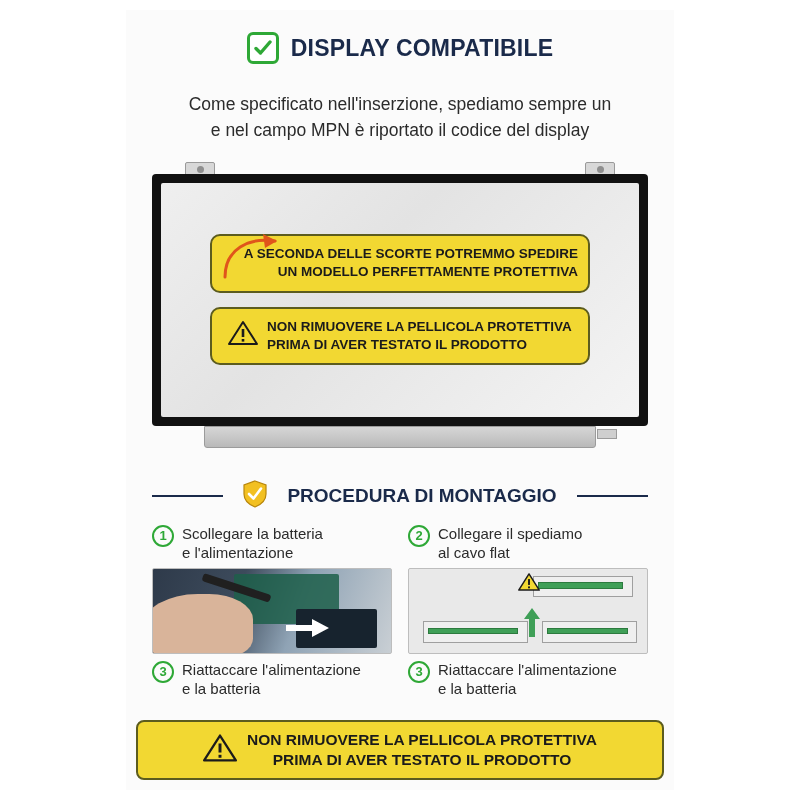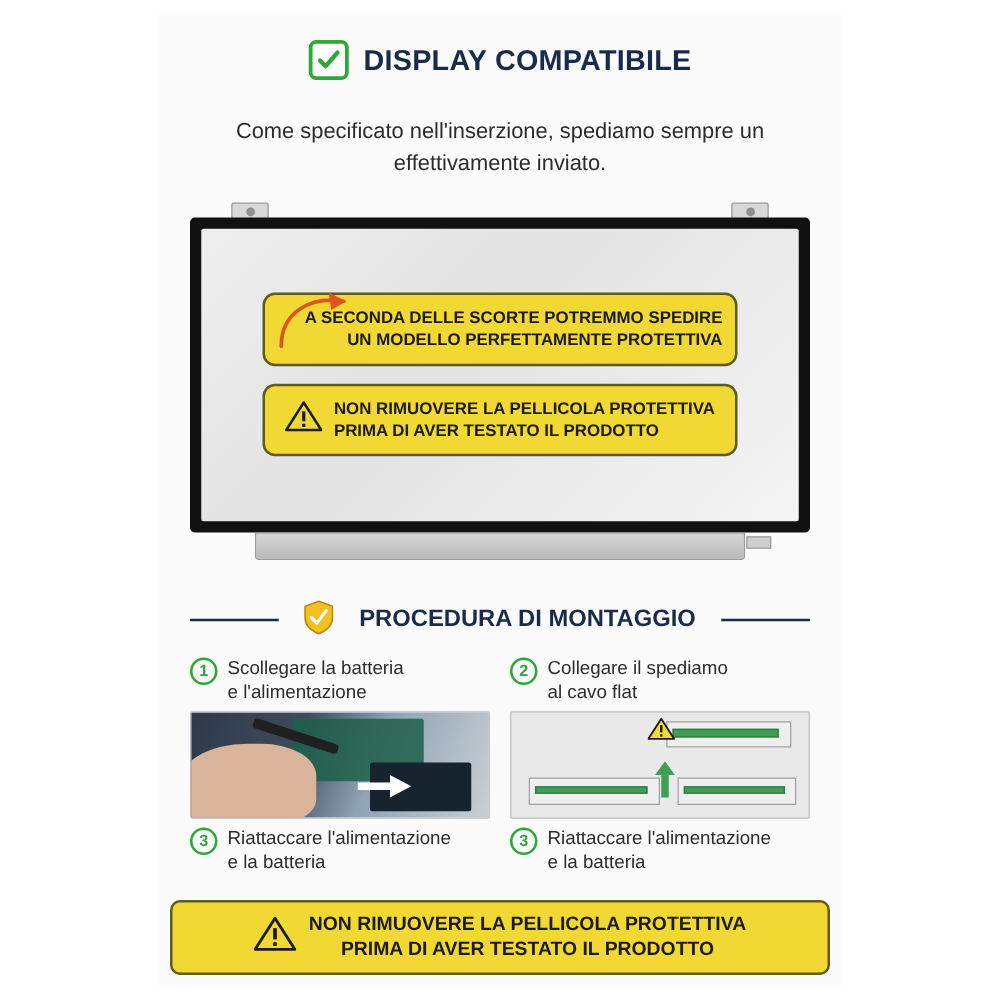--- a/index.html
+++ b/index.html
@@ -333,21 +333,21 @@
       <span class="check-badge">
         <svg width="20" height="20" viewBox="0 0 20 20" aria-hidden="true">
           <path d="M3 10.5 L7.5 15 L17 4" fill="none" stroke="#2ea836" stroke-width="3.4" stroke-linecap="round" stroke-linejoin="round"></path>
         </svg>
       </span>
       <span class="header-title">DISPLAY COMPATIBILE</span>
     </div>
 
     <div class="intro">
       <div>Come specificato nell'inserzione, spediamo sempre un</div>
-      <div>effettivamente inviato.</div>
+      <div>e nel campo MPN è riportato il codice del display</div>
     </div>
 
     <div class="screen-wrap">
       <div class="tab left"></div>
       <div class="tab right"></div>
 
       <div class="bezel">
         <div class="screen">
 
           <span class="arrow-swoosh">

